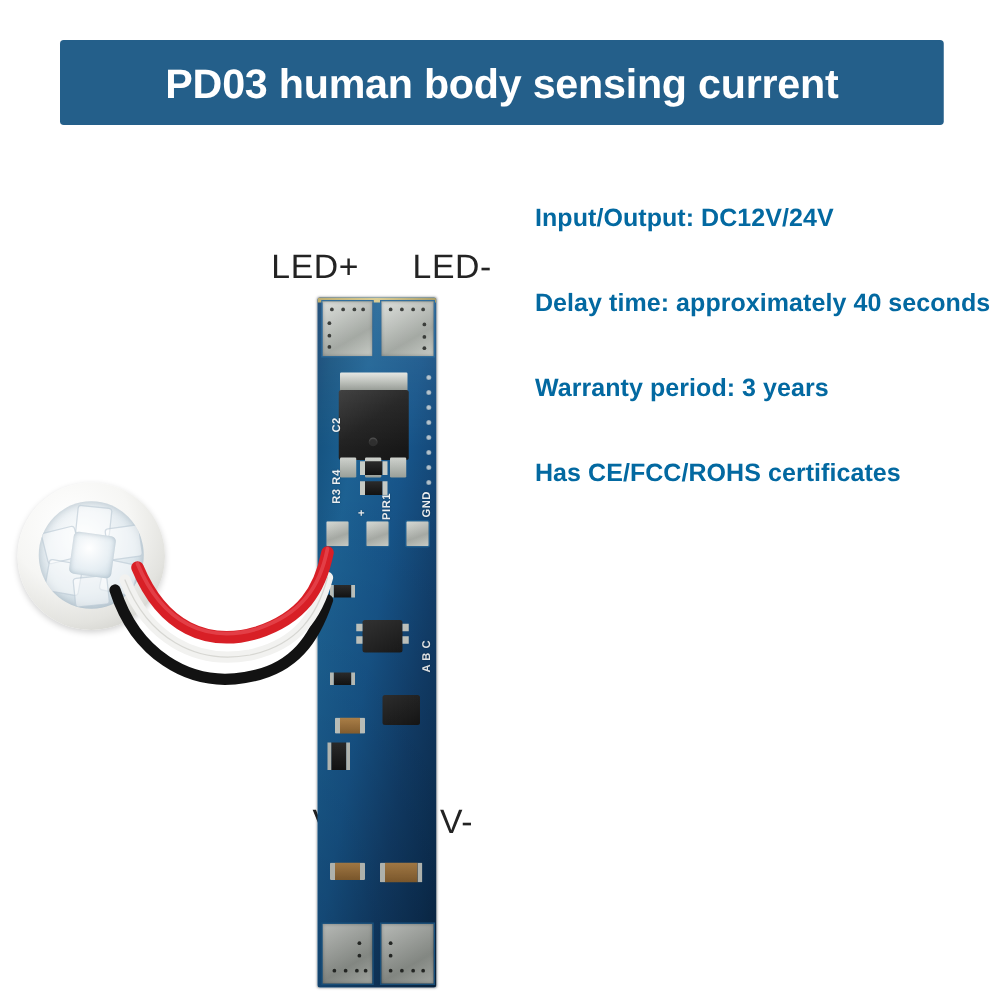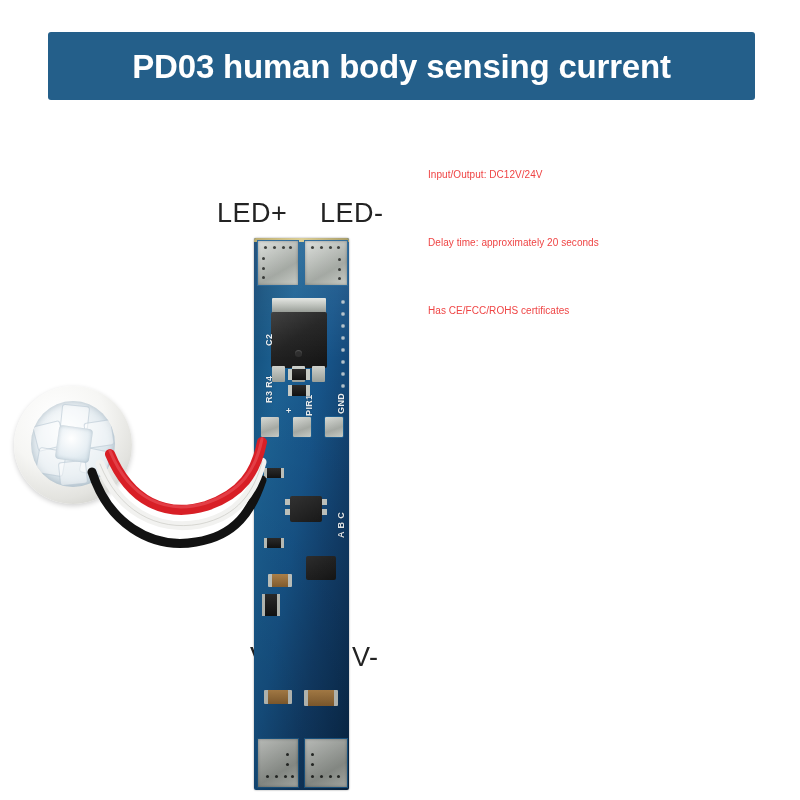--- a/index.html
+++ b/index.html
@@ -40,23 +40,23 @@
   }
 
   
   #spec-list {
     position: absolute;
     left: 428px;
     top: 160px;
     width: 330px;
   }
   .spec-item {
-    font-size: 10px;
-    font-weight: normal;
-    color: #ef4444;
+    font-size: 20px;
+    font-weight: bold;
+    color: #0369a1;
     height: 68px;
     line-height: 30px;
     white-space: nowrap;
     letter-spacing: 0.05px;
   }
 
   
   #product-photo {
     position: absolute;
     left: 0;
@@ -70,21 +70,21 @@
     position: absolute;
     font-size: 27px;
     color: #232323;
     font-weight: normal;
     letter-spacing: 0.5px;
     line-height: 1;
     white-space: nowrap;
     text-align: center;
   }
   #label-led-plus  { left: 217px; top: 50px; }
-  #label-led-minus { left: 320px; top: 50px; }
+  #label-led-minus { left: 330px; top: 50px; }
   #label-v-plus    { left: 250px; top: 494px; }
   #label-v-minus   { left: 352px; top: 494px; }
 
   
   #pcb-board {
     position: absolute;
     left: 254px;
     top: 88px;
     width: 95px;
     height: 552px;
@@ -435,15 +435,16 @@
     <path d="M 100 314 C 118 360, 156 382, 200 374 C 238 366, 254 342, 262 312" stroke="#f2f2f0" stroke-width="9" fill="none" stroke-linecap="round"></path>
     <path d="M 100 314 C 118 360, 156 382, 200 374 C 238 366, 254 342, 262 312" stroke="#cfcfcb" stroke-width="1" fill="none" stroke-linecap="round" opacity="0.8"></path>
 
     <path d="M 110 304 C 130 352, 166 368, 206 356 C 242 344, 256 322, 262 292" stroke="#d81f26" stroke-width="10" fill="none" stroke-linecap="round"></path>
     <path d="M 110 301 C 130 349, 166 365, 206 353 C 242 341, 256 319, 262 289" stroke="#ea5058" stroke-width="3" fill="none" stroke-linecap="round" opacity="0.65"></path>
   </svg>
 </div>
 
 <div id="spec-list">
   <div class="spec-item">Input/Output: DC12V/24V</div>
-  <div class="spec-item">Delay time: approximately 20 seconds</div>
+  <div class="spec-item">Delay time: approximately 40 seconds</div>
+  <div class="spec-item">Warranty period: 3 years</div>
   <div class="spec-item">Has CE/FCC/ROHS certificates</div>
 </div>
 
 </body></html>

